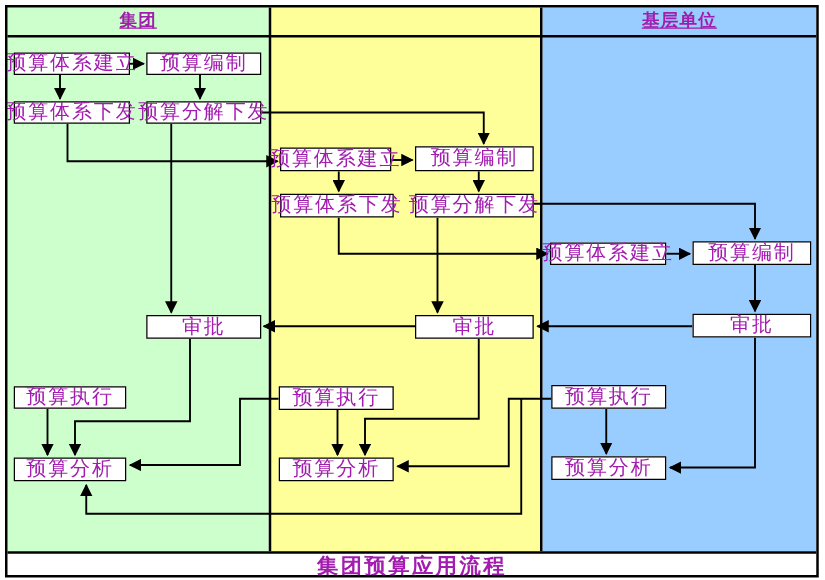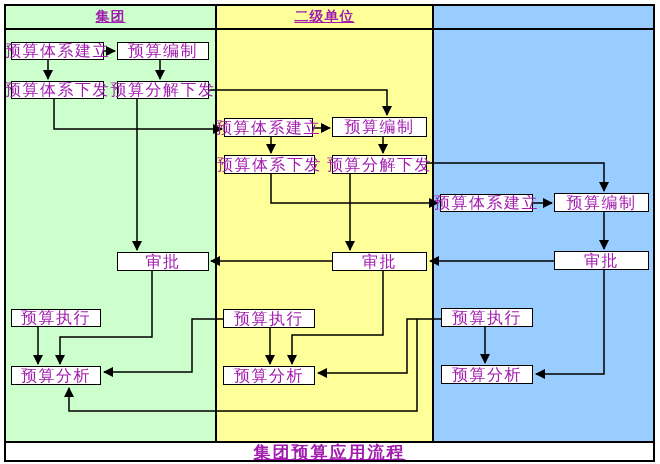--- a/index.html
+++ b/index.html
@@ -21,39 +21,39 @@
   .node{
     position:absolute;background:#ffffff;border:1.5px solid #000;box-sizing:border-box;
     display:flex;align-items:center;justify-content:center;
     font-size:16px;line-height:1;letter-spacing:1.5px;white-space:nowrap;
   }
   #edges{position:absolute;left:0;top:0;width:660px;height:464px;pointer-events:none;}
   #edges polyline{fill:none;stroke:#000;stroke-width:1.5px;}
   .footer-title{
     position:absolute;left:4px;top:442px;width:651px;height:20px;
     display:flex;align-items:center;justify-content:center;
-    font-size:17px;font-weight:bold;text-decoration:underline;letter-spacing:2px;
+    font-size:17px;font-weight:bold;letter-spacing:2px;
   }
 </style>
 </head>
 <body>
 
 <div id="stage">
 
   <div class="lane" style="left: 6px; width: 209px; background-color: rgb(204, 255, 204);"></div>
   <div class="lane" style="left: 217px; width: 215px; background-color: rgb(255, 255, 153);"></div>
   <div class="lane" style="left: 434px; width: 219px; background-color: rgb(153, 204, 255);"></div>
 
   <div class="lane-sep" style="left:215px;"></div>
   <div class="lane-sep" style="left:432px;"></div>
   <div class="header-line"></div>
   <div class="lanes-bottom"></div>
 
   <div class="lane-title" style="left:6px;width:209px;">集团</div>
-  <div class="lane-title" style="left:217px;width:215px;">二级单位</div>
+  <div class="lane-title" style="left:434px;width:219px;">基层单位</div>
 
   <svg id="edges" viewBox="0 0 660 464" xmlns="http://www.w3.org/2000/svg">
     <defs>
       <marker id="arrow" viewBox="0 0 10 10" refX="9" refY="5" markerWidth="10" markerHeight="10" orient="auto" markerUnits="userSpaceOnUse">
         <path d="M0,0 L10,5 L0,10 z" fill="#000"></path>
       </marker>
     </defs>
 
     <polyline points="104,51 115,51" marker-end="url(#arrow)"></polyline>
     <polyline points="48,60 48,79" marker-end="url(#arrow)"></polyline>

